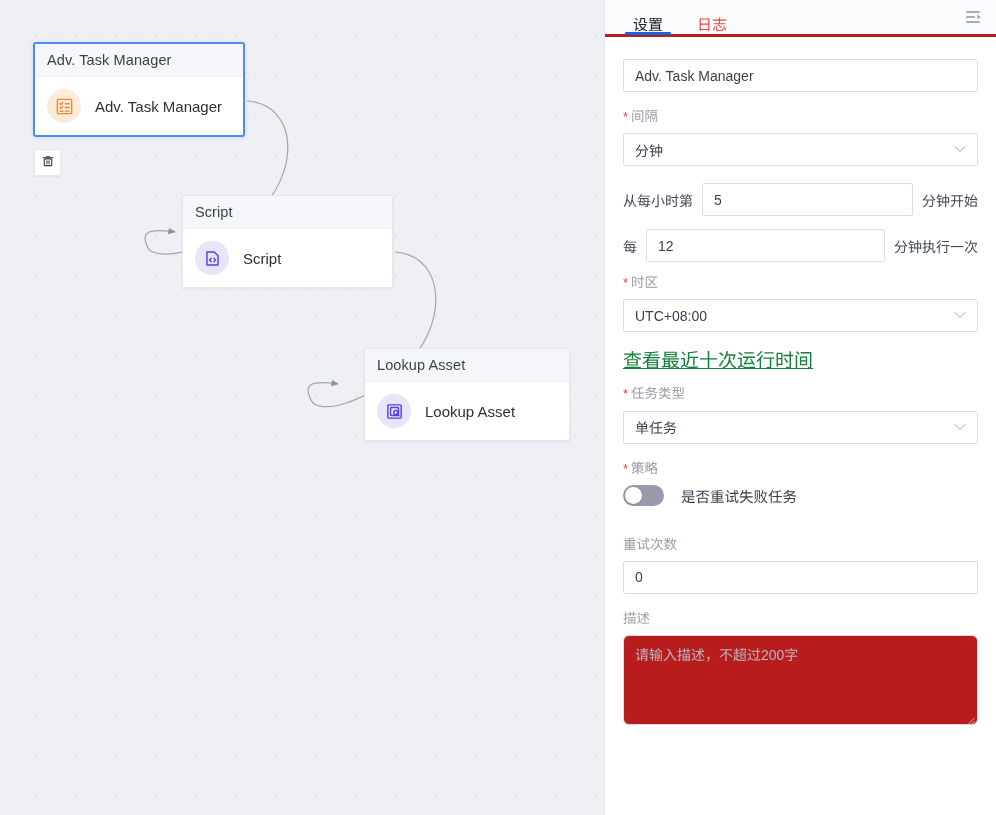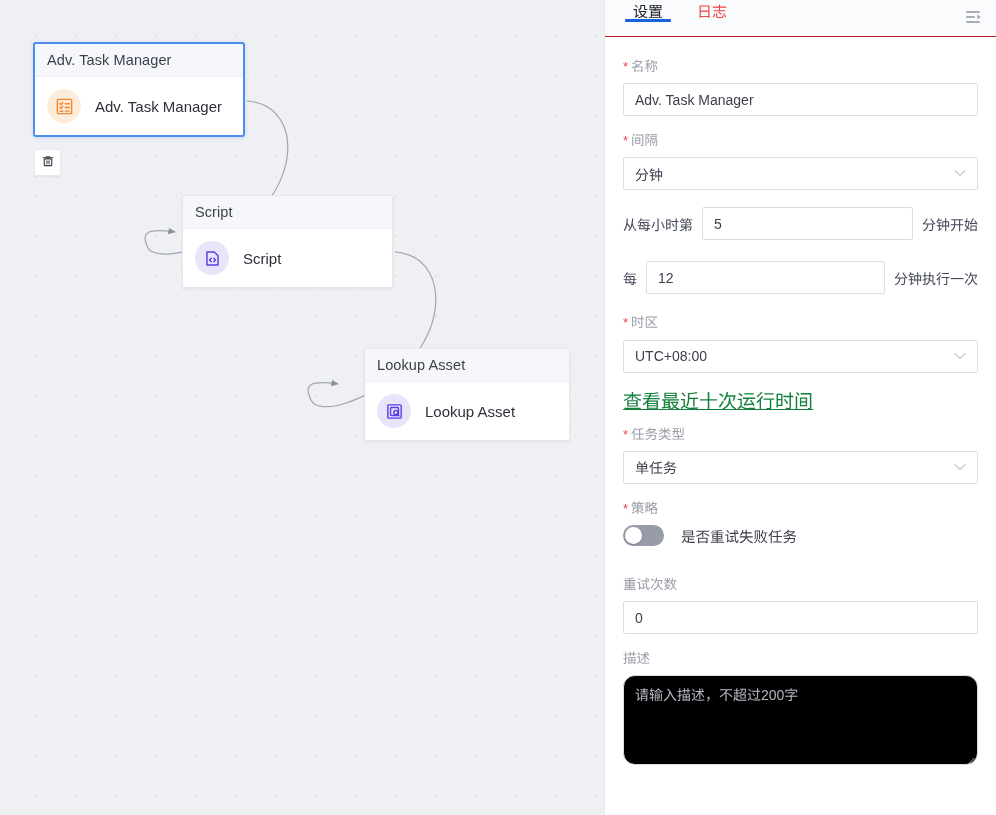--- a/index.html
+++ b/index.html
@@ -108,23 +108,23 @@
     border-left: 1px solid #e7e8ec;
     flex: 0 0 392px;
     display: flex;
     flex-direction: column;
   }
   .panel-tabs {
     position: relative;
     height: 37px;
     flex: 0 0 37px;
     background: #fafbfc;
-    border-bottom: 1px solid #b91c1c;
-    display: flex;
-    align-items: flex-start;
+    border-bottom: 3px solid #b91c1c;
+    display: flex;
+    align-items: flex-end;
     padding-left: 18px;
   }
   .tab {
     position: relative;
     display: flex; align-items: center;
     padding: 0 10px;
     font-size: 15px;
     color: #ef4444;
     cursor: pointer;
     margin-right: 14px;
@@ -176,21 +176,21 @@
     justify-content: space-between;
     cursor: pointer;
     text-align: center;
   }
   .select .caret { color: #c3c5cd; font-size: 11px; line-height: 1; }
   .placeholder { color: #b5b7c2; }
 
   .inline-row {
     display: flex;
     align-items: center;
-    margin-bottom: 21px;
+    margin-bottom: 13px;
     white-space: nowrap;
     justify-content: flex-end;
   }
   .inline-text {
     font-size: 14px;
     color: #44485a;
     flex: 0 0 auto;
   }
   .inline-row .input {
     flex: 1 1 auto;
@@ -227,26 +227,26 @@
   .toggle-label {
     margin-left: 17px;
     font-size: 14.5px;
     color: #3b3f4c;
   }
 
   .textarea {
     width: 100%;
     height: 90px;
     border: 1px solid #dcdde3;
-    border-radius: 12px;
+    border-radius: 6px;
     padding: 8px 11px;
     font-size: 14px;
     color: #b5b7c2;
     position: relative;
-    background: #000000;
+    background: #b91c1c;
   }
   .resize-handle {
     position: absolute;
     right: 2px; bottom: 2px;
     width: 10px; height: 10px;
     pointer-events: none;
   }
   .spacer-lg { height: 14px; }
 </style>
 </head>
@@ -349,23 +349,20 @@
             <path d="M12.2 5.4 L16 8 L12.2 10.6 Z" fill="#a9acb8"></path>
           </svg>
         </span>
       </div>
     </div>
 
     <div class="form">
 
       
       <div class="field">
-        <label class="flabel">
-          <span class="req-star">*</span><span>名称</span>
-        </label>
         <div class="input">
           <span>Adv. Task Manager</span>
         </div>
       </div>
 
       
       <div class="field">
         <label class="flabel">
           <span class="req-star">*</span><span>间隔</span>
         </label>

